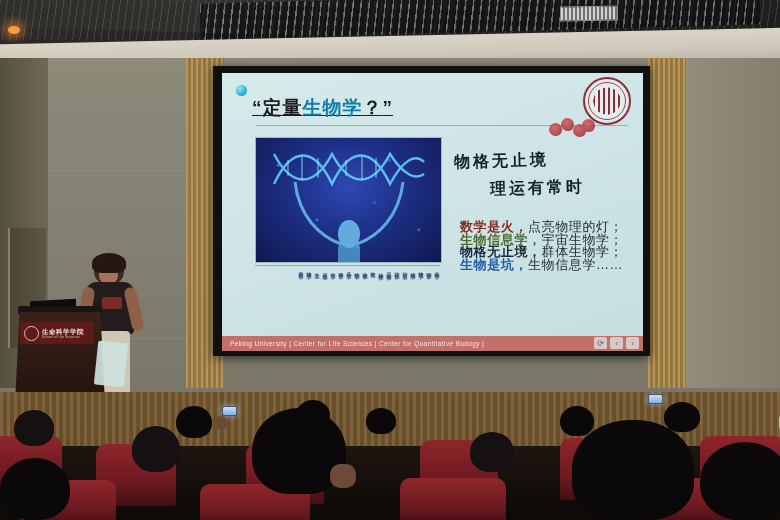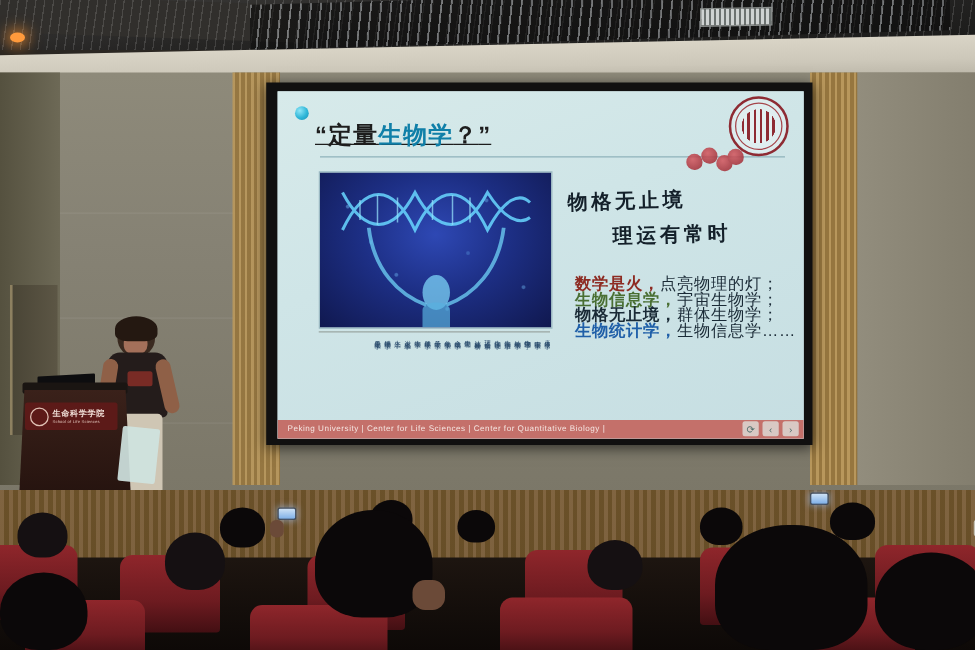--- a/index.html
+++ b/index.html
@@ -240,21 +240,21 @@
         <div class="disc-col">定量生物学</div>
       </div>
 
       <div class="calli calli-1">物格无止境</div>
       <div class="calli calli-2">理运有常时</div>
 
       <div class="poem">
         <div class="poem-line"><span class="k" id="pk0" style="color: rgb(141, 43, 34);">数学是火，</span><span>点亮物理的灯；</span></div>
         <div class="poem-line"><span class="k" id="pk1" style="color: rgb(74, 111, 51);">生物信息学，</span><span>宇宙生物学；</span></div>
         <div class="poem-line"><span class="k" id="pk2" style="color: rgb(26, 42, 54);">物格无止境，</span><span>群体生物学；</span></div>
-        <div class="poem-line"><span class="k" id="pk3" style="color: rgb(31, 95, 168);">生物统计学，</span><span>生物信息学……</span></div>
+        <div class="poem-line"><span class="k" id="pk3" style="color: rgb(31, 95, 168);">生物是坑，</span><span>生物信息学……</span></div>
       </div>
 
       <div class="slide-footer">
         <div class="footer-text">Peking University |   Center for Life Sciences   | Center for Quantitative Biology |</div>
         <div class="footer-nav">
           <div class="nav-btn">⟳</div>
           <div class="nav-btn">‹</div>
           <div class="nav-btn">›</div>
         </div>
       </div>

